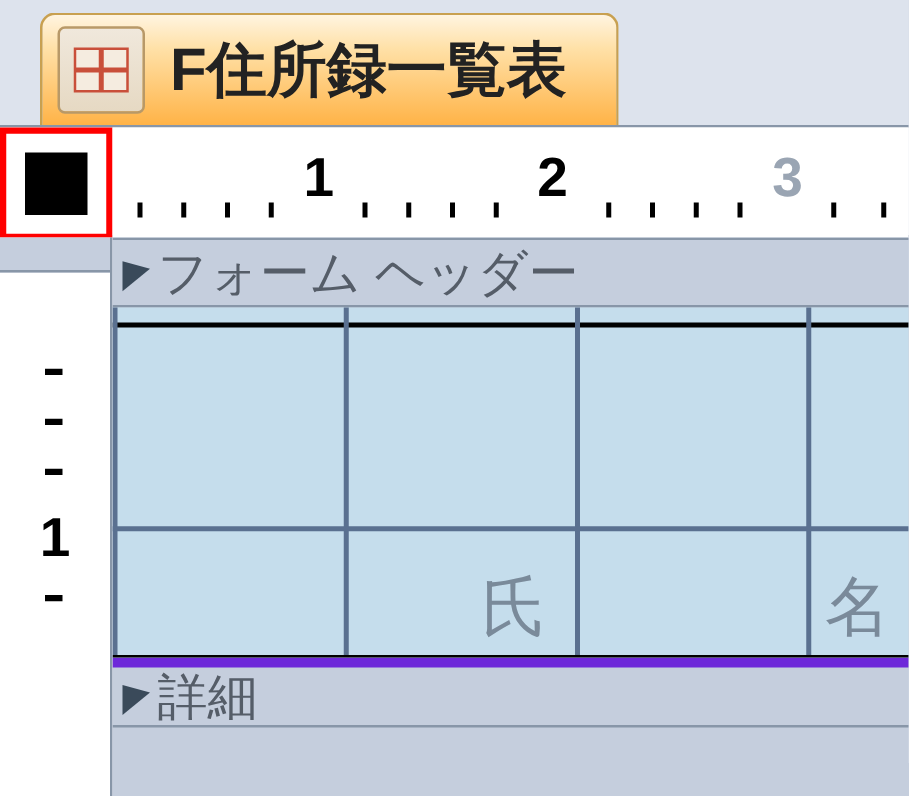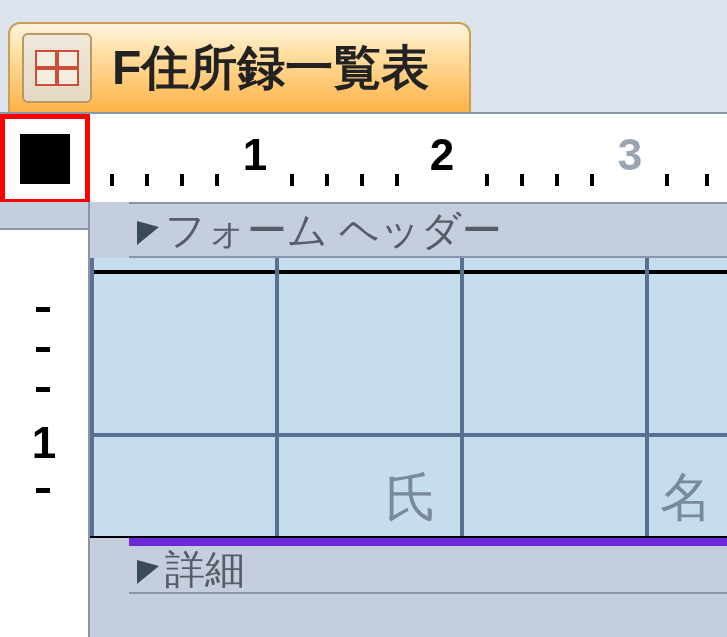--- a/index.html
+++ b/index.html
@@ -4,24 +4,24 @@
   <style>
     * { box-sizing: border-box; margin: 0; padding: 0; }
     body {
       font-family: "Meiryo", "MS PGothic", sans-serif;
       background: #dde3ed;
       width: 727px;
       height: 637px;
       overflow: hidden;
     }
     .tab-bar {
-      height: 112px;
+      height: 100px;
       display: flex;
       align-items: flex-end;
-      padding-left: 8px;
+      padding-left: 32px;
       background: #dde3ed;
     }
     .tab {
       display: flex;
       align-items: center;
       background: linear-gradient(to bottom, #fff4e0 0%, #ffe1a8 30%, #ffb347 100%);
       border: 2px solid #c8a050;
       border-bottom: none;
       border-radius: 12px 12px 0 0;
       padding: 6px 40px 6px 12px;
@@ -143,21 +143,20 @@
     .section-header {
       height: 56px;
       background: #c5cedd;
       display: flex;
       align-items: center;
       padding-left: 8px;
       font-size: 40px;
       color: #555d68;
       border-top: 2px solid #8896a8;
       border-bottom: 2px solid #8896a8;
-      margin-left: 39px;
     }
     .arrow {
       display: inline-block;
       width: 0;
       height: 0;
       border-left: 22px solid #3a4a5a;
       border-top: 12px solid transparent;
       border-bottom: 12px solid transparent;
       margin-right: 6px;
       transform: skewY(-15deg);

